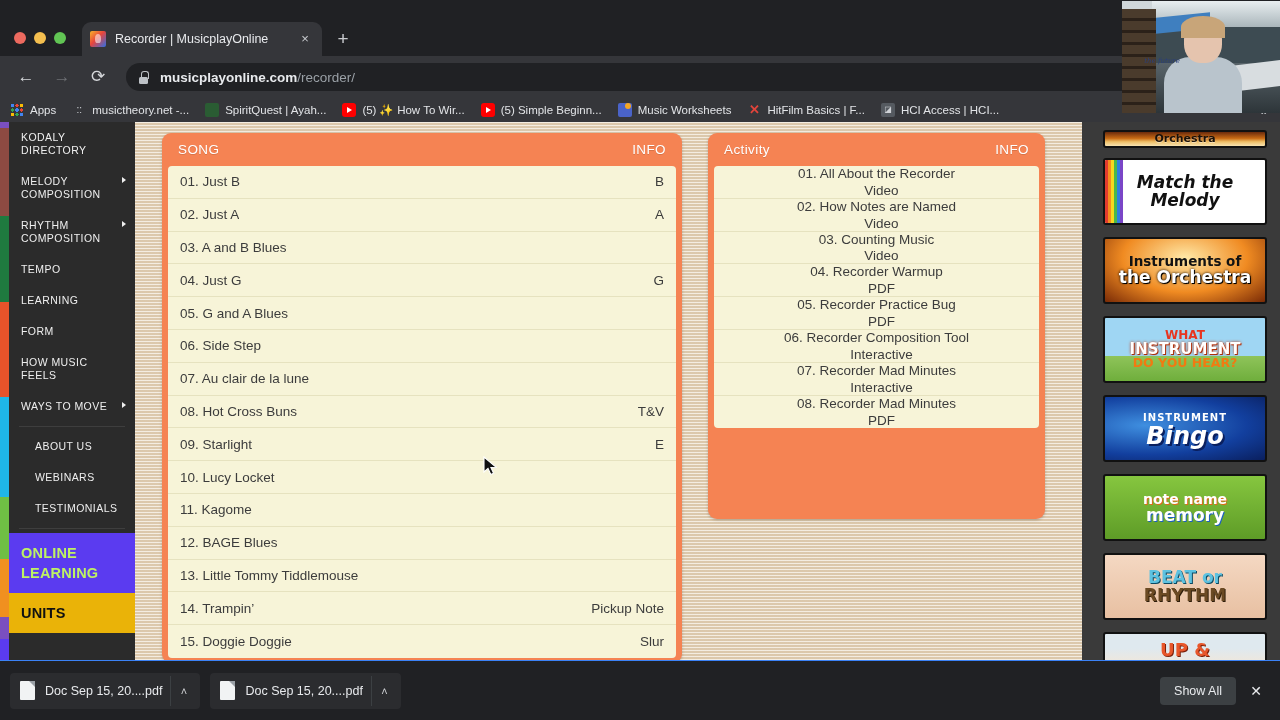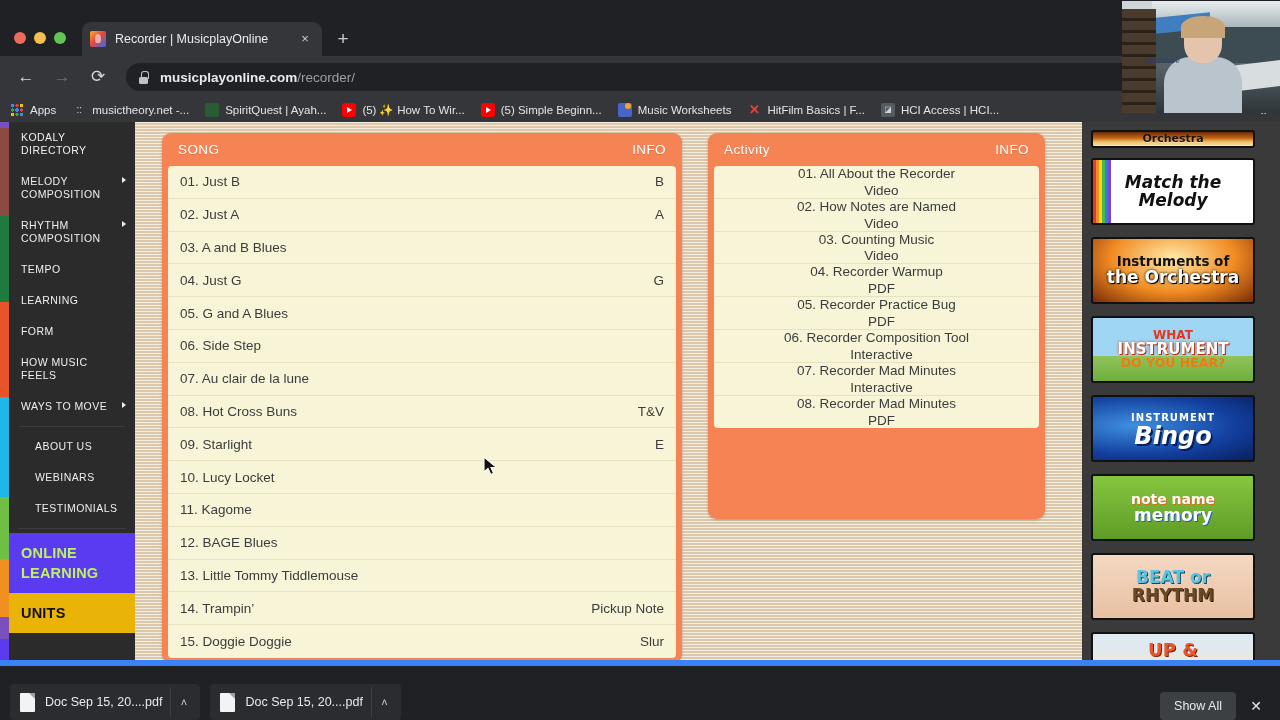--- a/index.html
+++ b/index.html
@@ -227,20 +227,21 @@
   .rail {
     position: absolute; right: 0; top: 0; width: 198px; height: 538px;
     background: #3a3a3a; padding: 8px 9px; overflow: hidden; z-index: 3;
   }
   .gcard {
     width: 164px; height: 67px; margin-bottom: 12px;
     border: 2px solid #111; border-radius: 3px;
     overflow: hidden; position: relative;
     display: flex; align-items: center; justify-content: center;
     text-align: center;
+    margin-left: 12px;
   }
   .gcard .gtext {
     position: relative; z-index: 2; line-height: 1.02;
     font-family: "DejaVu Sans", sans-serif; font-weight: bold;
   }
 
   .g-orch { background: linear-gradient(180deg,#6a2a0c,#c76a14 45%,#efc068 70%,#f7e3b2); }
   .g-orch .gtext { color:#1a1108; font-size: 15px; text-shadow: 0 1px 0 rgba(255,255,255,.45); }
 
   .g-match { background: #ffffff; }
@@ -297,22 +298,22 @@
     border-radius: 26px 26px 0 0; background:#b9c4cc; }
   .wc-shirt-txt { position:absolute; left:22px; top:56px; width:36px; height:16px;
     color:#2b3f7a; font-size:7px; font-family:"DejaVu Serif",serif; font-style:italic;
     text-align:center; line-height:8px; }
   .wc-desk { position:absolute; left:108px; top:62px; right:0; height:26px;
     background:#d8dde0; transform: skewY(-7deg); }
 
   
   #dlbar {
     position: absolute; left: 0; bottom: 0; width: 1280px; height: 60px;
-    background: #202124; border-top: 6px solid #3b82f6;
-    display: flex; align-items: flex-end; padding: 0 10px;
+    background: #202124; border-top: 1px solid #3b82f6;
+    display: flex; align-items: center; padding: 0 10px;
   }
   .dlitem {
     display: flex; align-items: center; height: 36px;
     background: #2b2c2f; border-radius: 4px;
     padding: 0 4px 0 10px; margin-right: 10px; flex: 0 0 auto;
   }
   .dl-file {
     width: 15px; height: 19px; background: #f1f3f4; border-radius: 1px;
     margin-right: 10px; position: relative; flex:0 0 auto;
   }

